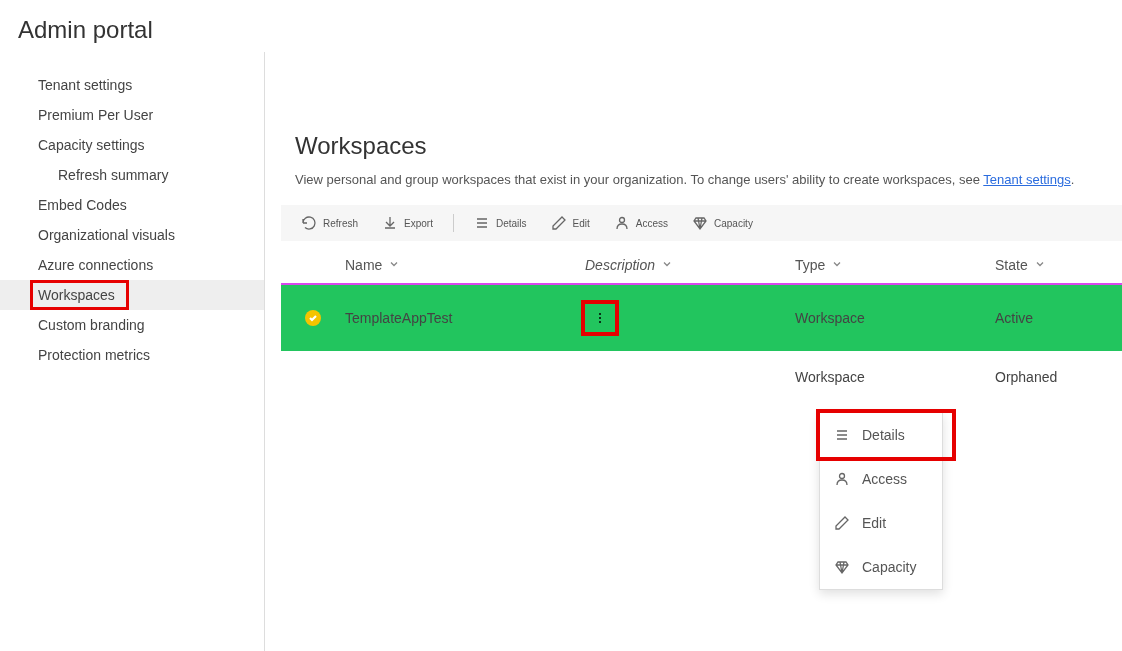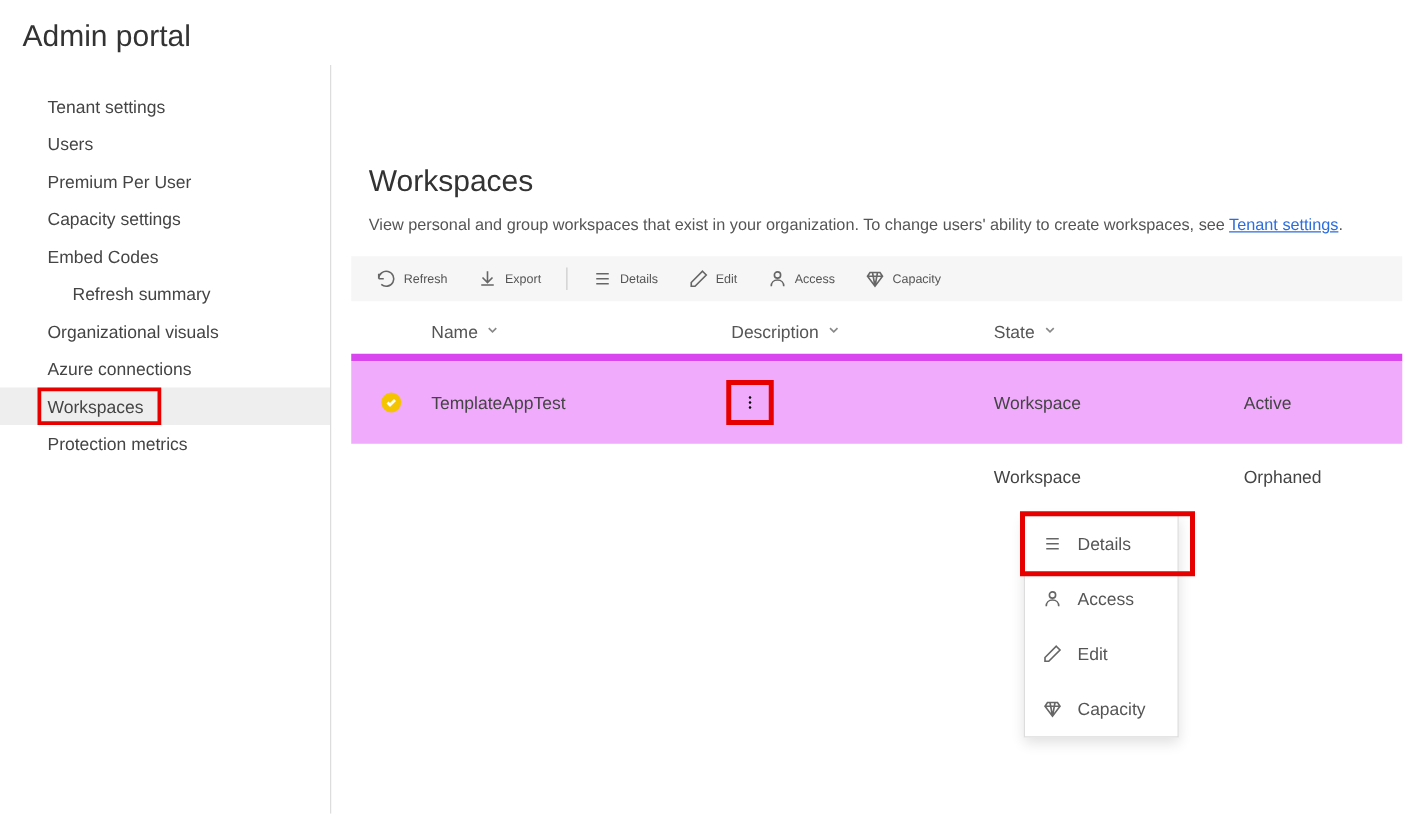--- a/index.html
+++ b/index.html
@@ -90,40 +90,40 @@
     margin: 0 4px;
   }
   .icon { display: inline-flex; align-items: center; justify-content: center; }
   .icon svg { stroke: #666; fill: none; stroke-width: 1.3; }
   .table {
     width: 100%;
   }
   .thead {
     display: flex;
     padding: 16px 0 10px 0;
-    border-bottom: 6px solid #d946ef;
+    border-bottom: 2px solid #d946ef;
     color: #555;
     font-size: 14px;
   }
   .th { display: flex; align-items: center; gap: 6px; cursor: pointer; }
   .col-ck { width: 64px; }
   .col-name { width: 240px; }
-  .col-desc { width: 210px; }
+  .col-desc { width: 210px; font-style: italic; }
   .col-type { width: 200px; }
   .col-state { width: 120px; }
   .tbody { }
   .trow {
     display: flex;
     align-items: center;
     padding: 18px 0;
     font-size: 14px;
     color: #444;
     position: relative;
   }
-  .trow.selected { background: #f0abfc; }
+  .trow.selected { background: #22c55e; }
   .checkmark {
     width: 16px; height: 16px; border-radius: 50%;
     background: #f5c400;
     display: flex; align-items: center; justify-content: center;
     margin-left: 24px;
   }
   .checkmark svg { stroke: #fff; stroke-width: 2.2; fill: none; }
   .more-btn {
     width: 30px; height: 30px;
     display: flex; align-items: center; justify-content: center;
@@ -168,31 +168,31 @@
   .chev svg { stroke: #888; stroke-width: 1.3; fill: none; }
 </style>
 </head>
 <body>
 
 <div class="page-title">Admin portal</div>
 
 <div class="body-wrap">
   <div class="sidebar">
     <div class="sidebar-item"><span>Tenant settings</span></div>
-    <div class="sidebar-item"><span>Users</span></div>
     <div class="sidebar-item"><span>Premium Per User</span></div>
     <div class="sidebar-item"><span>Capacity settings</span></div>
+    <div class="sidebar-item indent"><span>Refresh summary</span></div>
     <div class="sidebar-item"><span>Embed Codes</span></div>
-    <div class="sidebar-item indent"><span>Refresh summary</span></div>
     <div class="sidebar-item"><span>Organizational visuals</span></div>
     <div class="sidebar-item"><span>Azure connections</span></div>
     <div class="sidebar-item selected">
       <span>Workspaces</span>
       <div class="highlight-box"></div>
     </div>
+    <div class="sidebar-item"><span>Custom branding</span></div>
     <div class="sidebar-item"><span>Protection metrics</span></div>
   </div>
 
   <div class="main">
     <div class="section-title">Workspaces</div>
     <div class="section-desc">
       <span>View personal and group workspaces that exist in your organization. To change users' ability to create workspaces, see </span><a href="#">Tenant settings</a><span>.</span>
     </div>
 
     <div class="toolbar">
@@ -252,20 +252,26 @@
       <div class="thead">
         <div class="col-ck"></div>
         <div class="th col-name">
           <span>Name</span>
           <span class="chev"><svg width="12" height="12" viewBox="0 0 12 12">
                 <path d="M3 4.5l3 3 3-3"></path>
               </svg></span>
         </div>
         <div class="th col-desc">
           <span>Description</span>
+          <span class="chev"><svg width="12" height="12" viewBox="0 0 12 12">
+                <path d="M3 4.5l3 3 3-3"></path>
+              </svg></span>
+        </div>
+        <div class="th col-type">
+          <span>Type</span>
           <span class="chev"><svg width="12" height="12" viewBox="0 0 12 12">
                 <path d="M3 4.5l3 3 3-3"></path>
               </svg></span>
         </div>
         <div class="th col-state">
           <span>State</span>
           <span class="chev"><svg width="12" height="12" viewBox="0 0 12 12">
                 <path d="M3 4.5l3 3 3-3"></path>
               </svg></span>
         </div>

